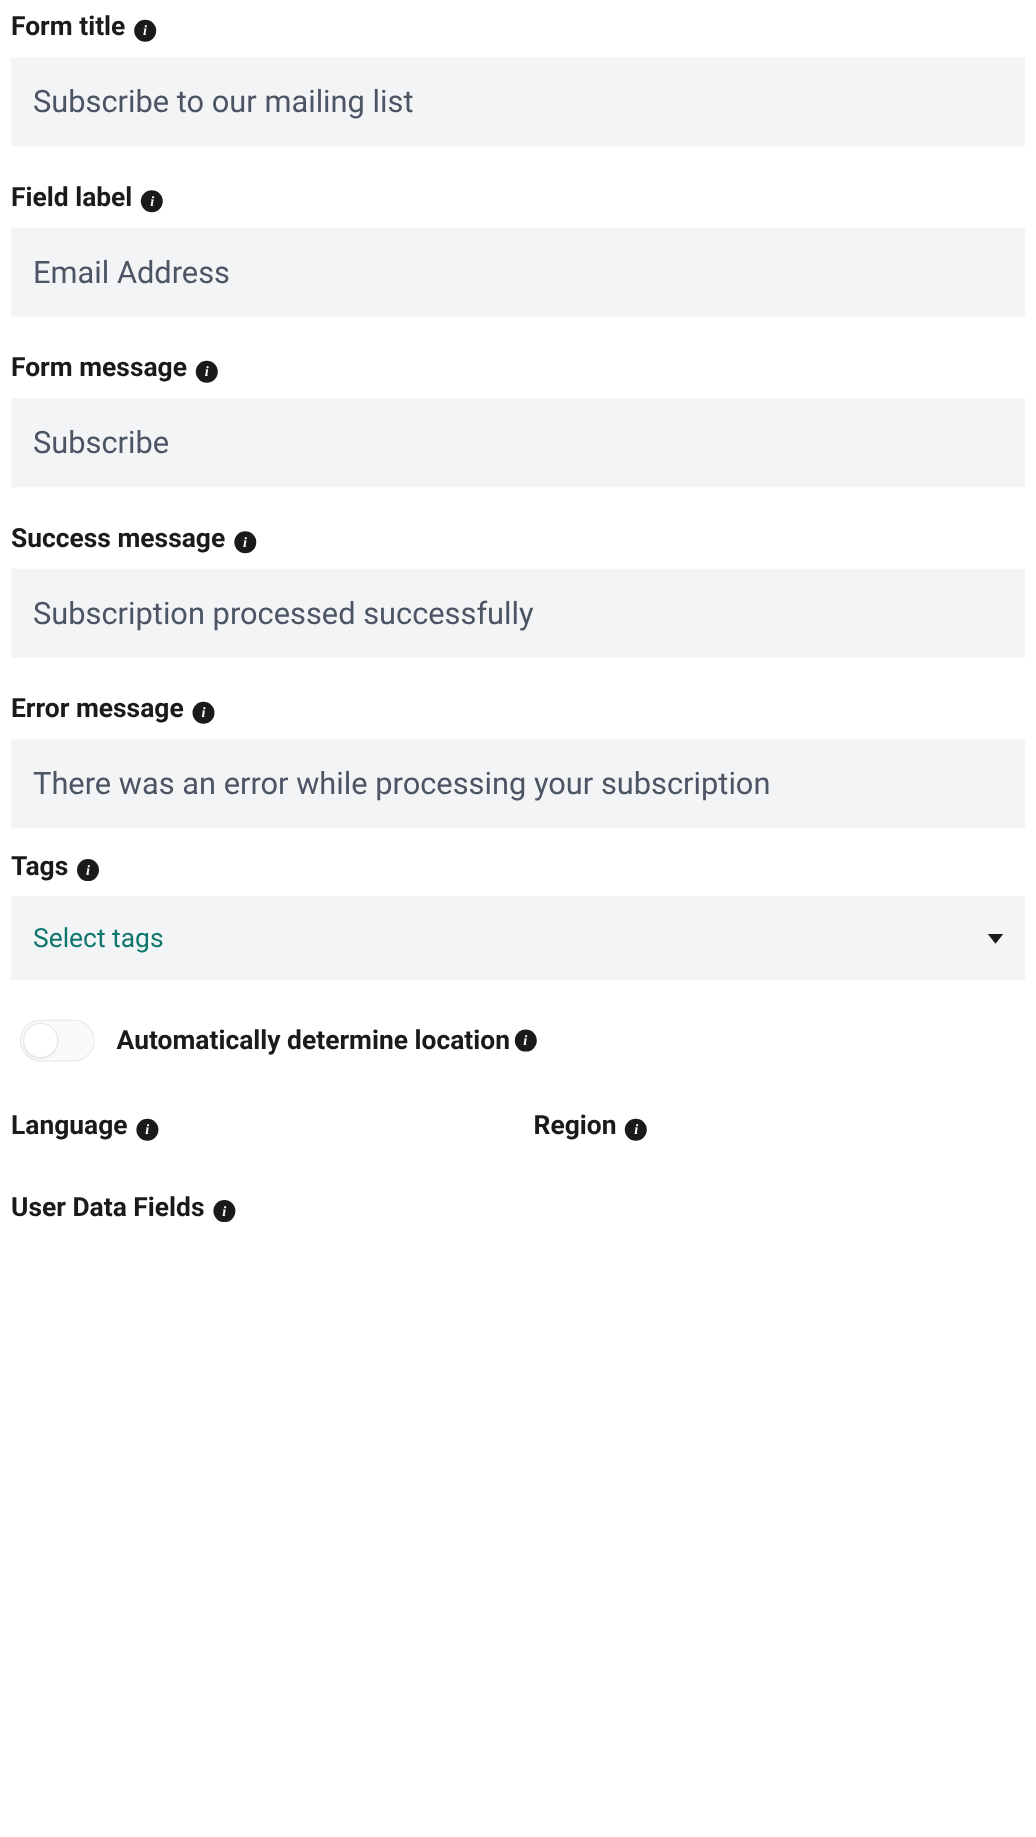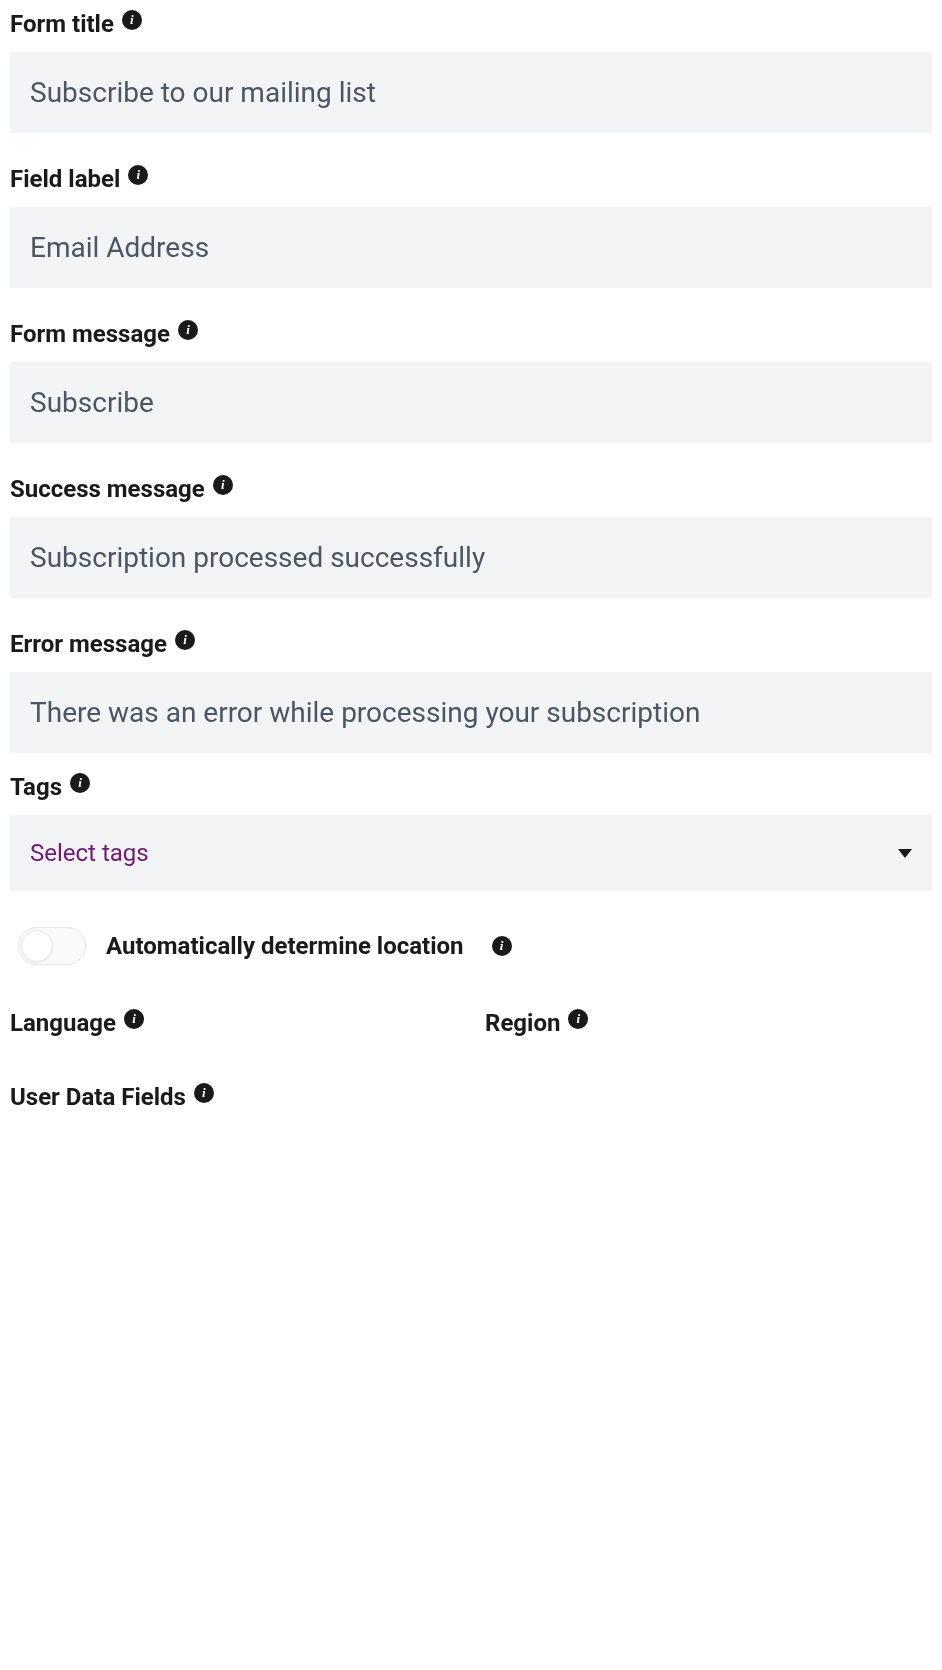--- a/index.html
+++ b/index.html
@@ -15,21 +15,21 @@
       color: #1a1a1a;
     }
     .field-group {
       margin-bottom: 32px;
     }
     .field-group.tight {
       margin-bottom: 20px;
     }
     .field-label {
       display: flex;
-      align-items: flex-start;
+      align-items: flex-end;
       gap: 8px;
       font-size: 24px;
       font-weight: 700;
       color: #1a1a1a;
       margin-bottom: 14px;
     }
     .info-icon {
       display: inline-flex;
       align-items: center;
       justify-content: center;
@@ -63,21 +63,21 @@
       border: none;
       padding: 24px 20px;
       font-size: 24px;
       color: #6b7280;
       display: flex;
       align-items: center;
       justify-content: space-between;
       cursor: pointer;
     }
     .select-box .placeholder {
-      color: #701a75;
+      color: #0f766e;
     }
     .caret-down {
       width: 0;
       height: 0;
       border-left: 7px solid transparent;
       border-right: 7px solid transparent;
       border-top: 9px solid #1a1a1a;
     }
     .toggle-row {
       display: flex;
@@ -104,21 +104,21 @@
       background: #ffffff;
       border: 1px solid #e5e7eb;
       position: absolute;
       top: 2px;
       left: 2px;
       box-shadow: 0 1px 2px rgba(0,0,0,0.06);
     }
     .toggle-label {
       display: flex;
       align-items: center;
-      gap: 28px;
+      gap: 4px;
       font-size: 24px;
       font-weight: 700;
       color: #1a1a1a;
       justify-content: space-between;
     }
     .two-col {
       display: flex;
       gap: 28px;
       margin-top: 19px;
     }

